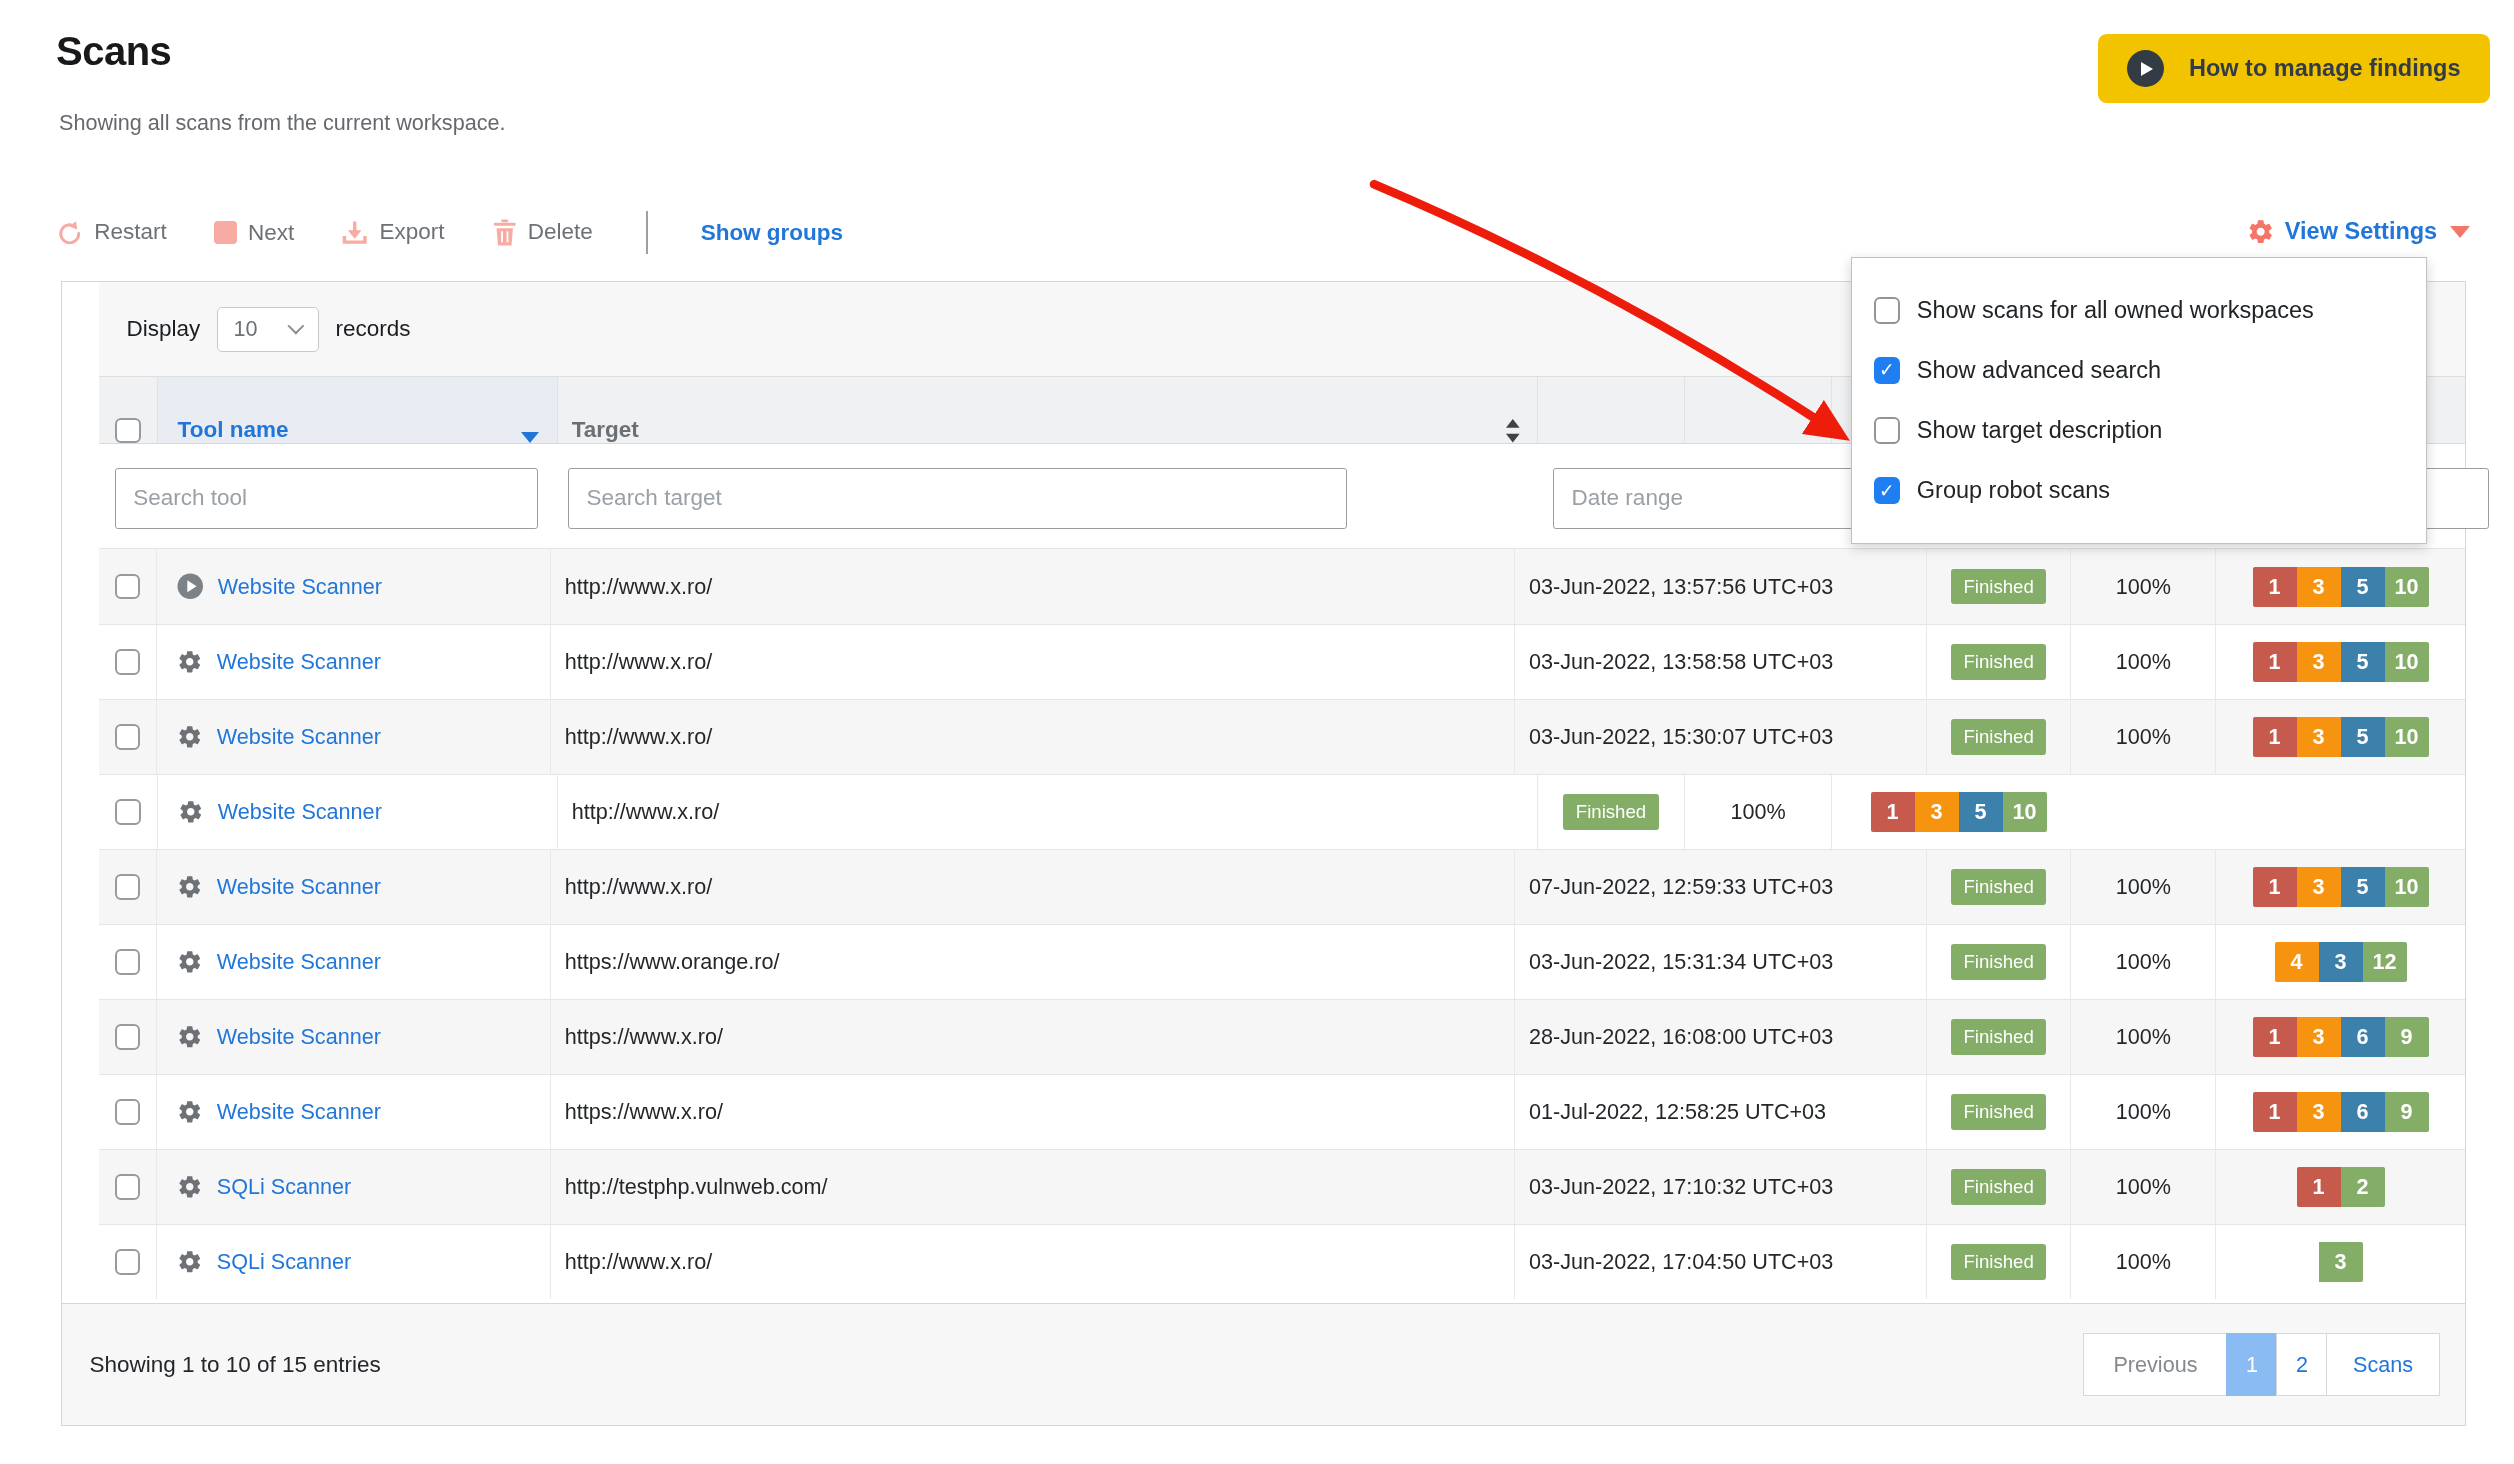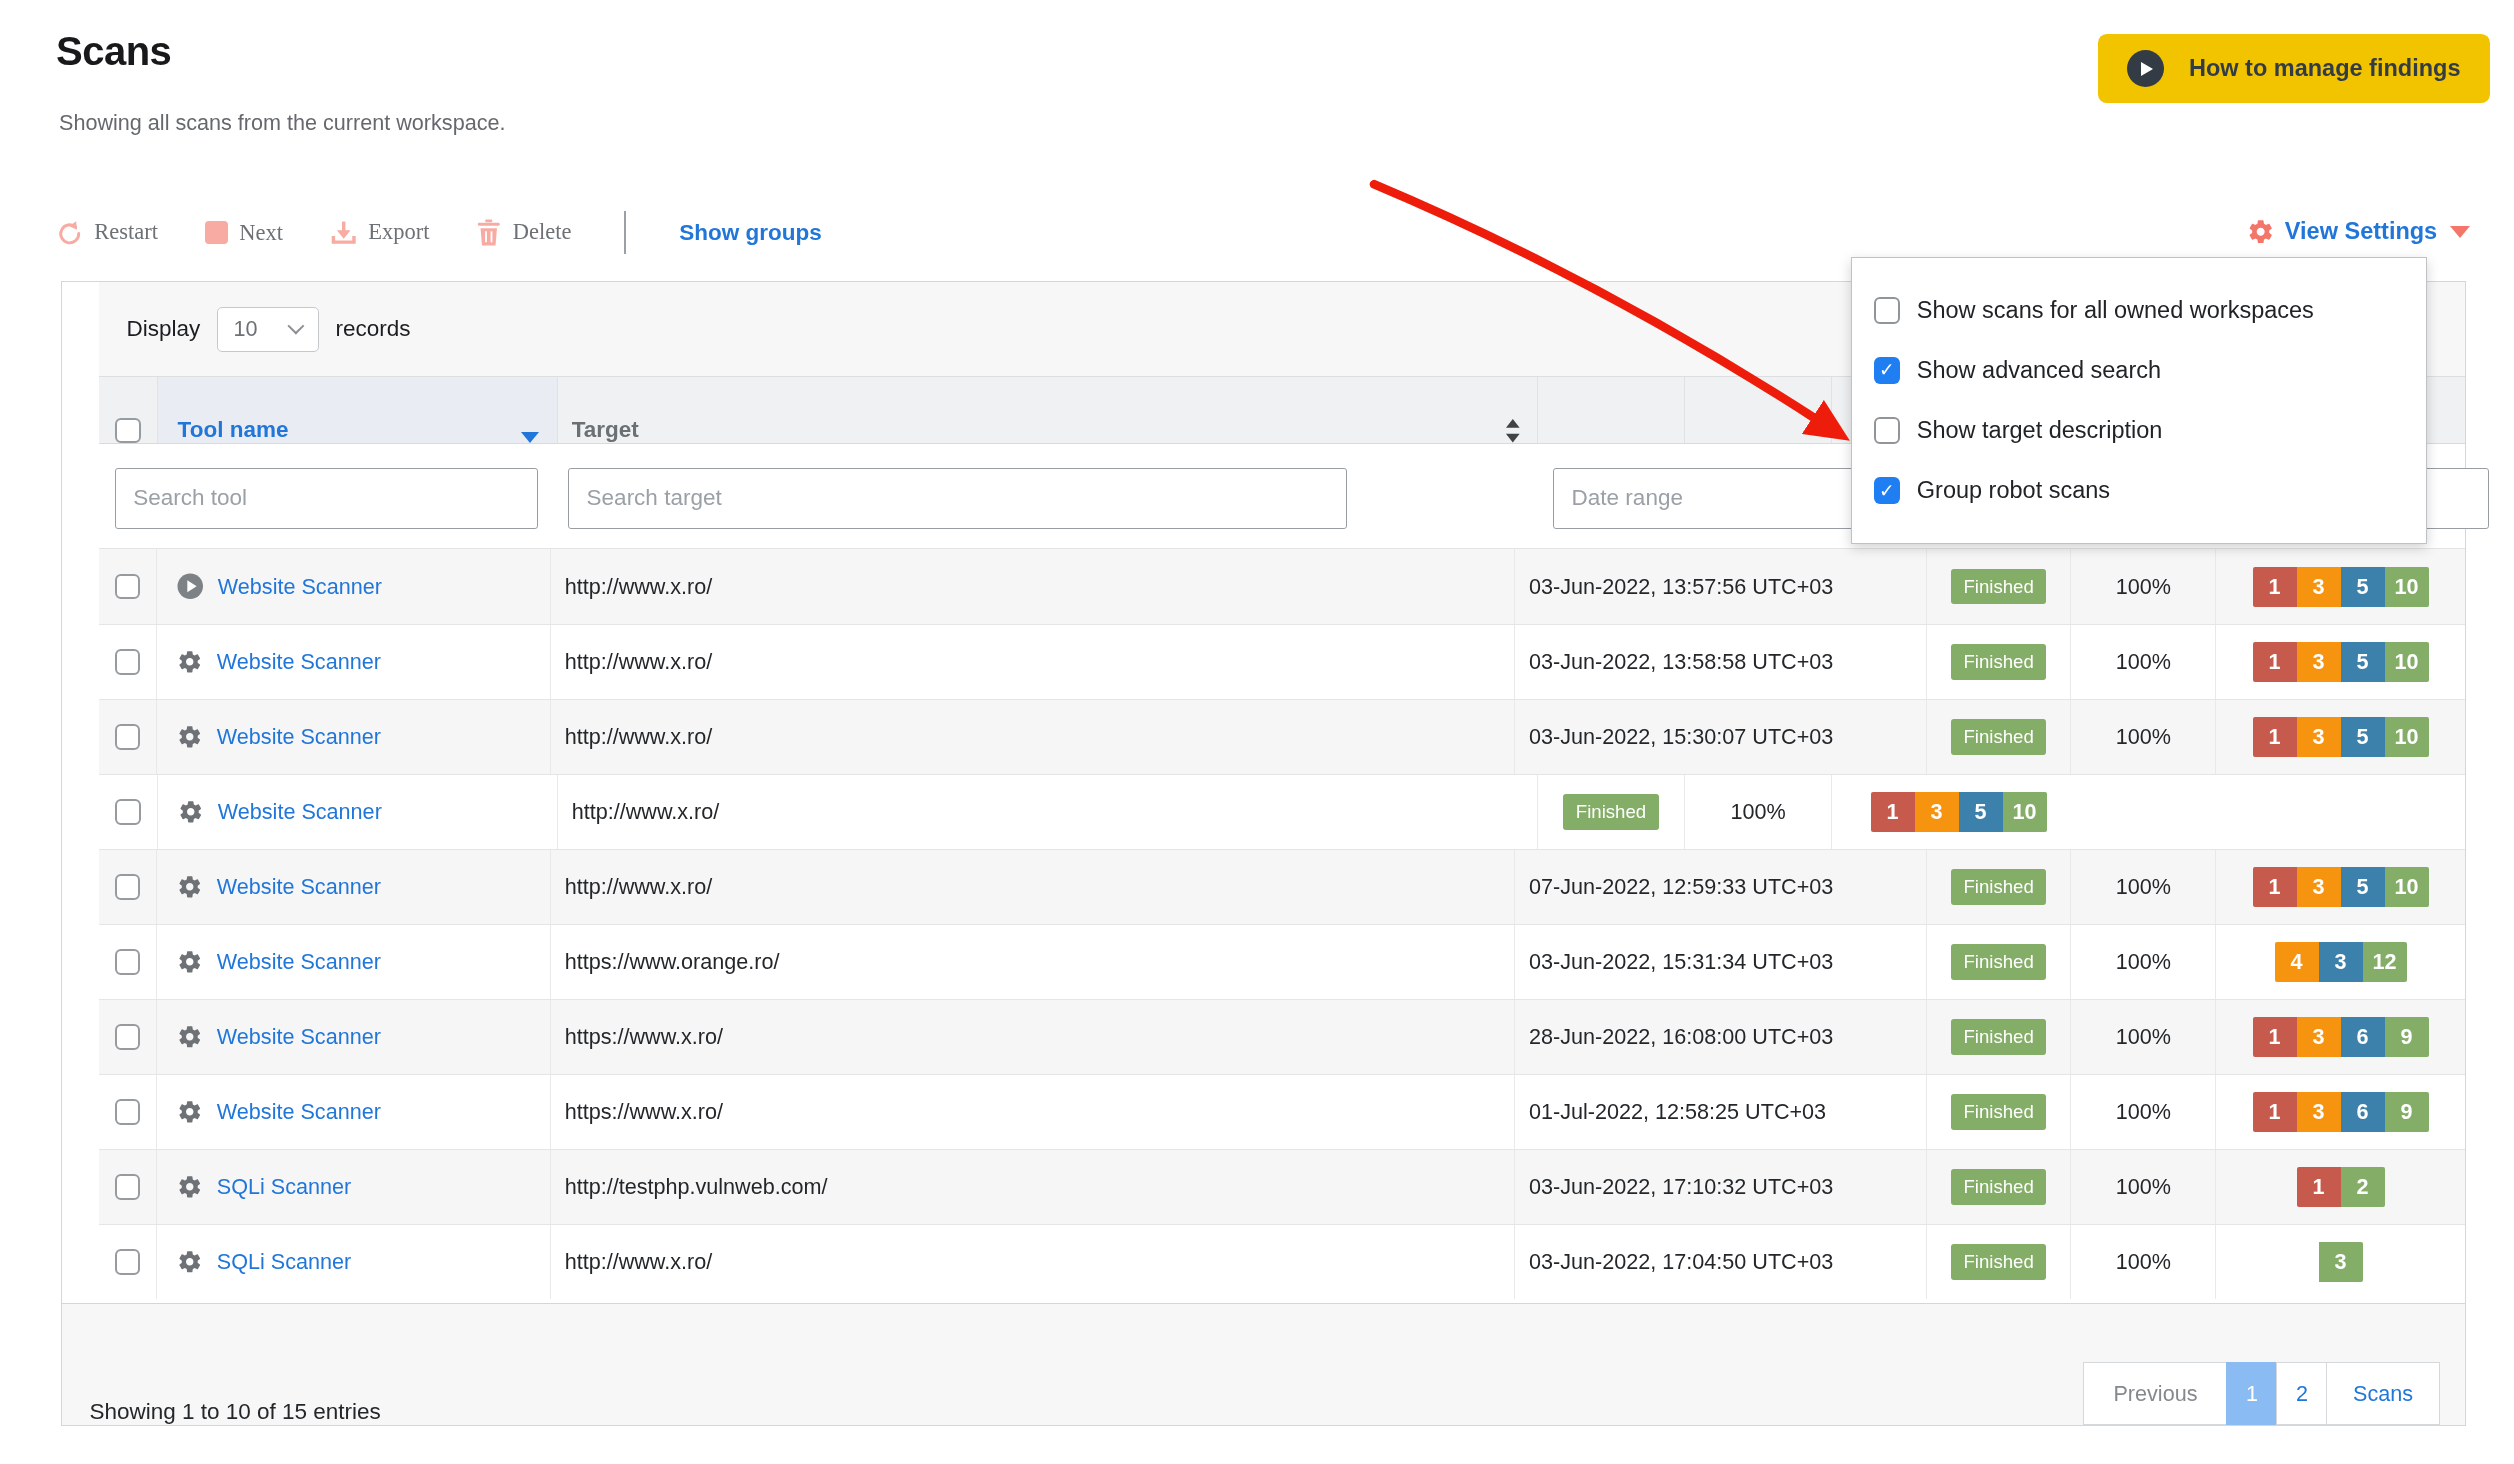--- a/index.html
+++ b/index.html
@@ -11,21 +11,21 @@
   .page-title { position:absolute; left:56px; top:29px; font-size:40px; font-weight:bold; color:#17191b; letter-spacing:-0.5px; }
   .page-subtitle { position:absolute; left:59px; top:110px; font-size:21.6px; color:#65696e; }
 
   .howto-btn { position:absolute; right:24.5px; top:34px; height:69px; background:var(--yellow); border-radius:8.8px;
     display:flex; align-items:center; gap:25px; padding:0 29px; font-size:23.5px; font-weight:bold; color:#333c44; cursor:pointer;margin-left:11px; }
   .howto-play { width:37px; height:37px; border-radius:50%; background:#333c44; display:flex; align-items:center; justify-content:center; }
   .howto-play .tri { width:0; height:0; border-left:12.7px solid #fff; border-top:7.8px solid transparent; border-bottom:7.8px solid transparent; margin-left:3.9px; }
 
   
   .toolbar { position:absolute; left:56px; top:210px; height:45px; display:flex; align-items:center; gap:47px; font-size:22.5px; color:#6d7175; }
-  .tb-item { display:flex; align-items:center; gap:10.8px; cursor:pointer;font-family:Liberation Serif, serif; }
+  .tb-item { display:flex; align-items:center; gap:10.8px; cursor:pointer; }
   .tb-item svg { display:block; }
   .stop-square { width:23.5px; height:23.5px; border-radius:3.9px; background:var(--salmon-light); }
   .tb-divider { width:2px; height:43px; background:#9aa0a5; margin:0 5.9px; }
   .show-groups { color:var(--link); font-weight:bold; cursor:pointer; }
 
   .view-settings { position:absolute; right:44px; top:218px; display:flex; align-items:center; gap:10.8px; font-size:23.5px; font-weight:bold; color:var(--link); cursor:pointer; }
   .caret-down { width:0; height:0; border-left:10.8px solid transparent; border-right:10.8px solid transparent; border-top:12.7px solid var(--salmon); margin-left:2px; }
 
   
   .table-box { position:absolute; left:61px; top:281px; width:2405px; height:1145px; border:1px solid #d4d6d9; background:#fff;padding-left:37px; }
@@ -73,21 +73,21 @@
   .cb-big.unchecked { border:2px solid #90959a; background:#fff; }
   .cb-big.checked { background:#1f7ef2; border:none; color:#fff; display:flex; align-items:center; justify-content:center; font-size:18.6px; font-weight:bold; }
 
   .status-badge { color:#fff; font-size:18.6px; padding:6.9px 12.7px; border-radius:2.9px; }
   .sev-group { display:flex; }
   .sev { min-width:44px; height:40px; padding:0 6.9px; display:flex; align-items:center; justify-content:center; color:#fff; font-size:21.6px; font-weight:bold; }
   .sev:first-child { border-radius:2px 0 0 2px; }
   .sev:last-child { border-radius:0 2px 2px 0; }
 
   .tfoot { position:absolute; left:0; right:0; bottom:0; height:122px; background:#f7f7f8; border-top:1px solid #d4d6d9;
-    display:flex; align-items:flex-end; justify-content:space-between; padding:0 25.5px 0 27.4px; font-size:22.5px; color:#24272a; }
+    display:flex; align-items:center; justify-content:space-between; padding:0 25.5px 0 27.4px; font-size:22.5px; color:#24272a; }
   .pagination { display:flex; }
   .pg-btn { border:1px solid #d6d9dc; background:#fff; height:63px; display:flex; align-items:center; justify-content:center; font-size:21.6px; margin-left:-1px; cursor:pointer; }
   .pg-prev { padding:0 29px; color:#85898d; }
   .pg-page { width:51px; color:var(--link); }
   .pg-page.active { background:var(--pg-active); border-color:var(--pg-active); color:#fff; }
   .pg-next { padding:0 25.5px; color:var(--link); }
 
   
   .vs-menu { position:absolute; left:1851px; top:257px; width:576px; height:287px; background:#fff; border:1px solid #bfc2c5;
     box-shadow:0 3.9px 11.8px rgba(0,0,0,0.18); z-index:20; display:flex; flex-direction:column; justify-content:space-evenly; padding:5.9px 0; }

